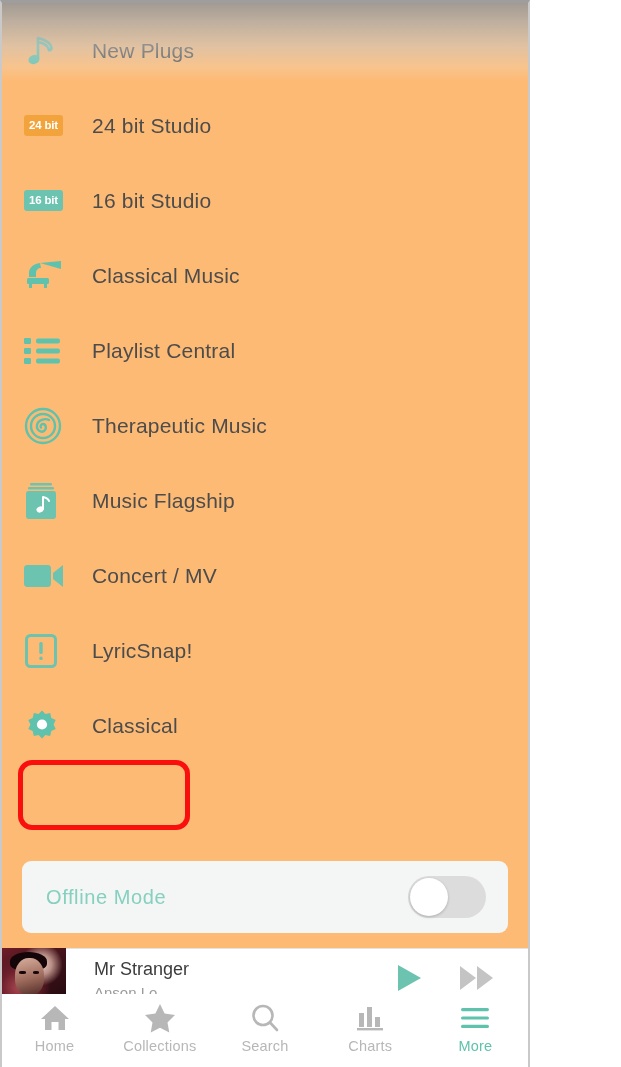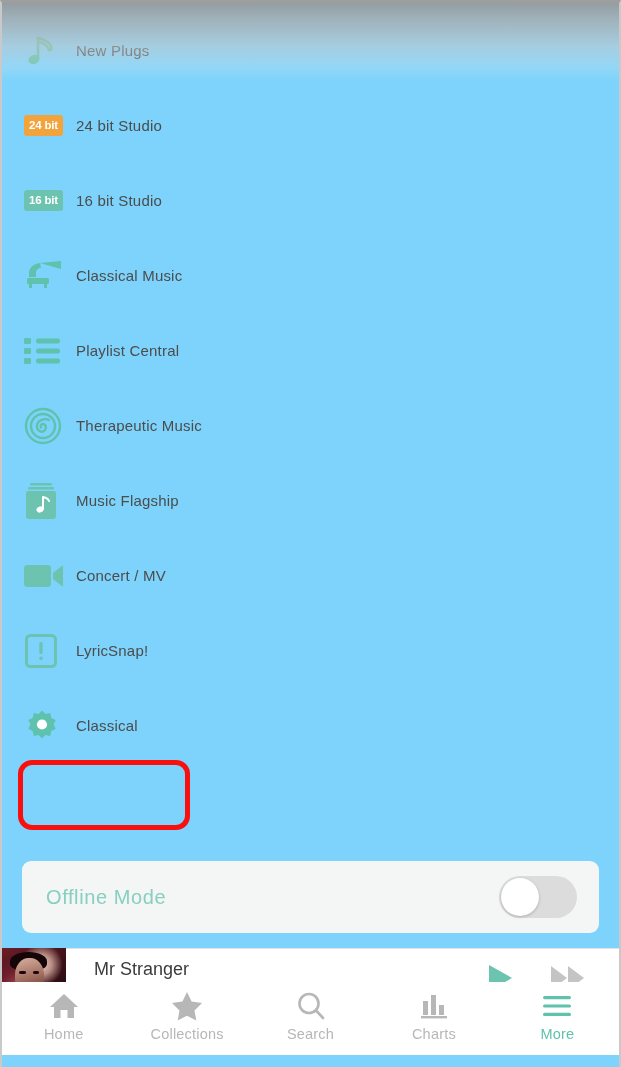--- a/index.html
+++ b/index.html
@@ -7,23 +7,23 @@
   html, body {
     width: 621px;
     height: 1067px;
     background: #ffffff;
     font-family: "Liberation Sans", sans-serif;
     overflow: hidden;
   }
 
   #app {
     position: relative;
-    width: 621px;
+    width: 530px;
     height: 1067px;
-    background: #7dd3fc;
+    background: #fdba74;
     border-left: 2px solid #c9c9c9;
     border-right: 2px solid #c9c9c9;
     border-top: 3px solid #9e9e9e;
     overflow: hidden;
   }
 
   
   .menu-scroll {
     position: absolute;
     top: 0;
@@ -64,22 +64,22 @@
   .row-icon {
     width: 48px;
     min-width: 48px;
     height: 48px;
     display: flex;
     align-items: center;
     justify-content: flex-start;
   }
 
   .row-label {
-    margin-left: 4px;
-    font-size: 15px;
+    margin-left: 20px;
+    font-size: 21px;
     color: #4c4c4c;
     letter-spacing: 0.2px;
     white-space: nowrap;
   }
 
   
   .badge {
     display: inline-block;
     color: #ffffff;
     font-size: 11.5px;
@@ -233,21 +233,21 @@
     display: flex;
     align-items: center;
     gap: 34px;
     padding-right: 32px;
   }
 
   
   .tabbar {
     position: absolute;
     left: 0; right: 0;
-    bottom: 12px;
+    bottom: 0;
     height: 73px;
     background: #ffffff;
     display: flex;
     align-items: flex-start;
     padding-top: 10px;
   }
   .tab {
     flex: 1;
     display: flex;
     flex-direction: column;

